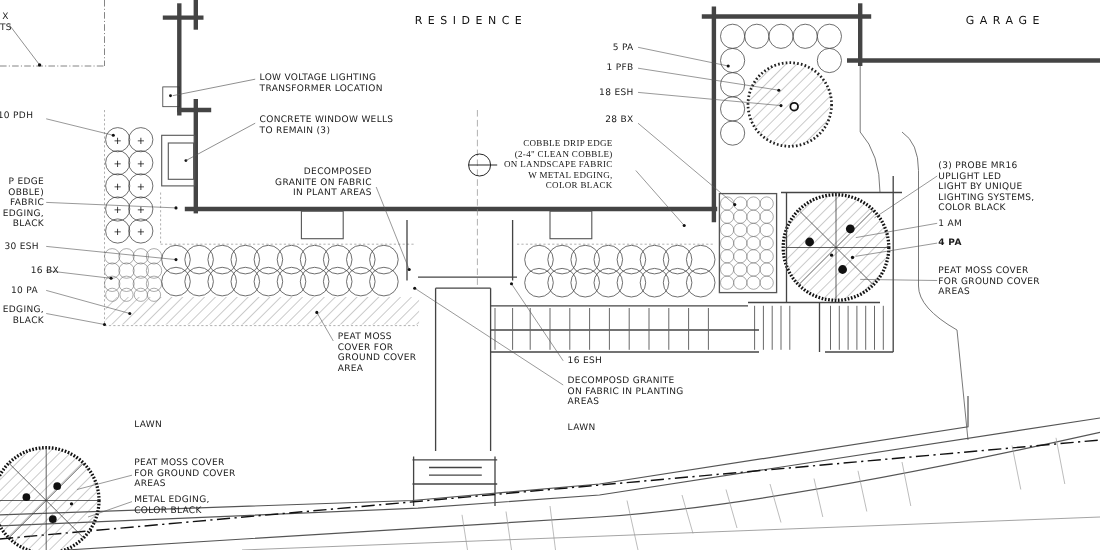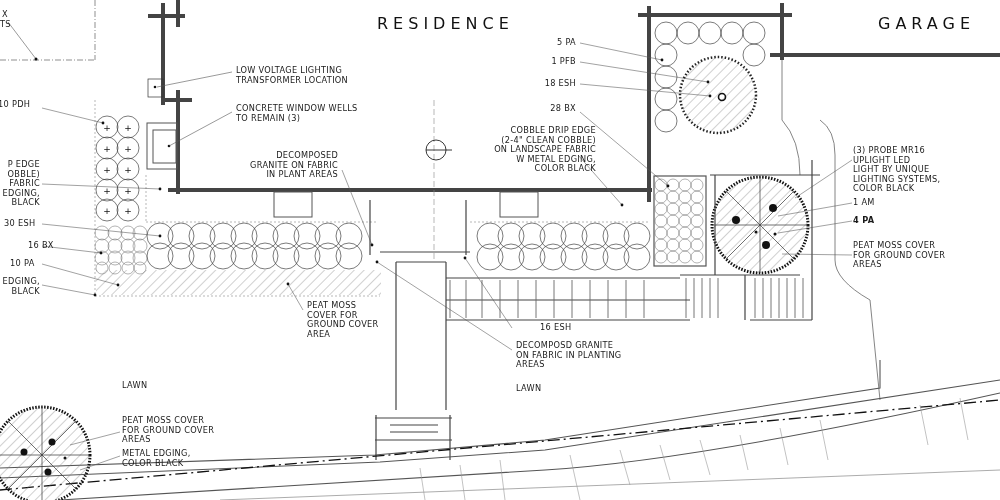--- a/index.html
+++ b/index.html
@@ -1,20 +1,20 @@
 <!DOCTYPE html>
 <html><head>
 <meta charset="utf-8">
 <style>
   html,body{margin:0;padding:0;background:#fff;}
   body{width:1000px;height:500px;overflow:hidden;position:relative;font-family:"DejaVu Sans",sans-serif;}
   svg{position:absolute;left:0;top:0;}
   .lbl{position:absolute;font-family:"DejaVu Sans",sans-serif;font-size:8.2px;line-height:9.6px;color:#1a1a1a;letter-spacing:0.3px;white-space:pre;}
   .r{text-align:right;}
-  .title{position:absolute;font-family:"DejaVu Sans",sans-serif;font-size:16px;letter-spacing:5px;color:#111;}
+  .title{position:absolute;font-family:"DejaVu Sans",sans-serif;font-size:10px;letter-spacing:5px;color:#111;}
 </style>
 </head>
 <body>
 
 <svg width="1000" height="500" viewBox="0 0 1000 500">
   <defs>
     <pattern id="hatch" width="7" height="7" patternUnits="userSpaceOnUse" patternTransform="rotate(45)">
       <line x1="0" y1="0" x2="0" y2="7" stroke="#777" stroke-width="0.7"></line>
     </pattern>
   </defs>
@@ -378,42 +378,42 @@
 <div class="lbl" style="left:236px;top:104px;">CONCRETE WINDOW WELLS
 TO REMAIN (3)</div>
 <div class="lbl r" style="left:220px;width:118px;top:151px;">DECOMPOSED
 GRANITE ON FABRIC
 IN PLANT AREAS</div>
 
 <div class="lbl r" style="left:520px;width:56px;top:38px;">5 PA</div>
 <div class="lbl r" style="left:520px;width:56px;top:57px;">1 PFB</div>
 <div class="lbl r" style="left:520px;width:56px;top:79px;">18 ESH</div>
 <div class="lbl r" style="left:520px;width:56px;top:104px;">28 BX</div>
-<div class="lbl r" style="left:470px;width:126px;top:126px;">COBBLE DRIP EDGE
+<div class="lbl r" style="left:431px;width:126px;top:126px;font-family:Liberation Serif, serif;">COBBLE DRIP EDGE
 (2-4" CLEAN COBBLE)
 ON LANDSCAPE FABRIC
 W METAL EDGING,
 COLOR BLACK</div>
 
 <div class="lbl" style="left:853px;top:146px;">(3) PROBE MR16
 UPLIGHT LED
 LIGHT BY UNIQUE
 LIGHTING SYSTEMS,
 COLOR BLACK</div>
 <div class="lbl" style="left:853px;top:198px;">1 AM</div>
 <div class="lbl" style="left:853px;top:216px;font-weight:bold;">4 PA</div>
 <div class="lbl" style="left:853px;top:241px;">PEAT MOSS COVER
 FOR GROUND COVER
 AREAS</div>
 
 <div class="lbl" style="left:307px;top:301px;">PEAT MOSS
 COVER FOR
 GROUND COVER
 AREA</div>
-<div class="lbl" style="left:540px;top:323px;">16 ESH</div>
+<div class="lbl" style="left:516px;top:323px;">16 ESH</div>
 <div class="lbl" style="left:516px;top:341px;">DECOMPOSD GRANITE
 ON FABRIC IN PLANTING
 AREAS</div>
 
 <div class="lbl" style="left:122px;top:381px;">LAWN</div>
 <div class="lbl" style="left:516px;top:384px;">LAWN</div>
 <div class="lbl" style="left:122px;top:416px;">PEAT MOSS COVER
 FOR GROUND COVER
 AREAS</div>
 <div class="lbl" style="left:122px;top:449px;">METAL EDGING,

